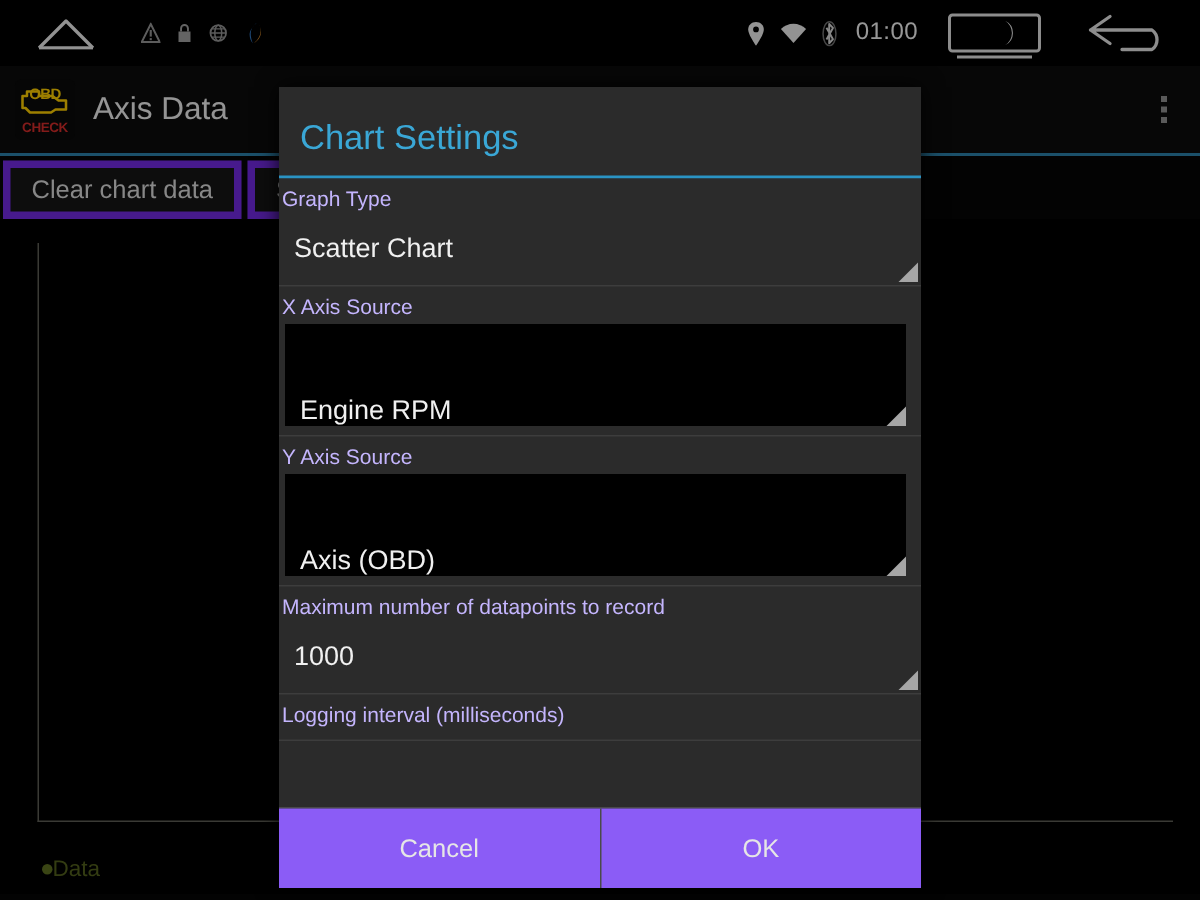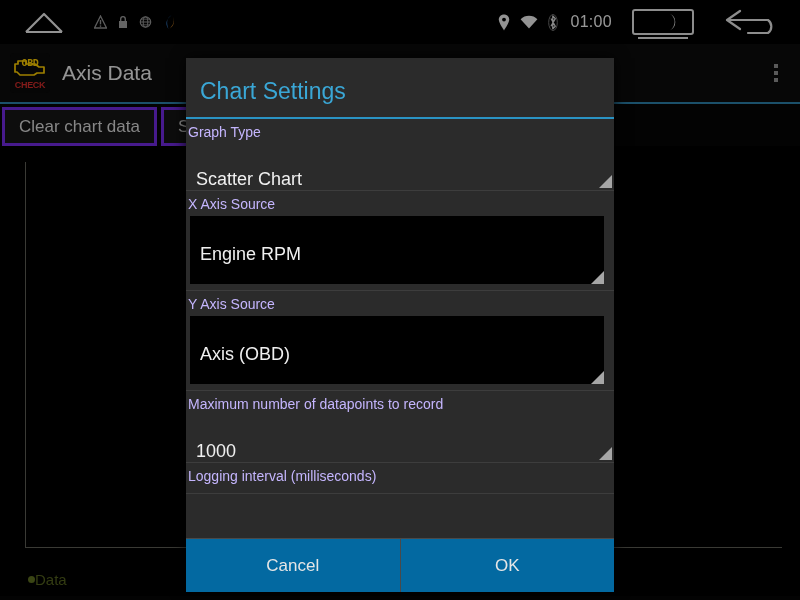--- a/index.html
+++ b/index.html
@@ -54,21 +54,21 @@
   .app-icon {
     width: 40px; height: 40px; margin-left: 10px; position: relative;
     background: #0a0a0a; border-radius: 4px; overflow: hidden; flex: 0 0 auto;
   }
   .app-icon .engine {
     position: absolute; left: 3px; top: 4px; width: 34px; height: 20px;
   }
   .app-icon .obd-txt {
     position: absolute; left: 0; right: 0; top: 5px; text-align: center;
     font-size: 10px; font-weight: bold; color: #f2c400;
-    font-family: Liberation Mono, monospace; letter-spacing: -.4px;
+    font-family: Liberation Sans, sans-serif; letter-spacing: -.4px;
   }
   .app-icon .check-txt {
     position: absolute; left: 0; right: 0; bottom: 3px; text-align: center;
     font-size: 9px; font-weight: bold; color: #c92a28;
     font-family: "Liberation Sans", sans-serif; letter-spacing: -.3px; margin-top: 29px;
   }
   .app-title {
     color: #e3e3e3; font-size: 21px; margin-left: 12px;
     font-family: "Liberation Sans", sans-serif; font-weight: normal;
   }
@@ -76,21 +76,21 @@
     position: absolute; right: 22px; top: 50%; transform: translateY(-50%);
     display: flex; flex-direction: column; gap: 3px; align-items: center;
   }
   .overflow i { display: block; width: 4px; height: 4px; background: #8a8a8a; }
 
   .toolbar-row {
     height: 42px; display: flex; align-items: stretch; gap: 4px;
     padding: 3px 2px 0 2px; background: #050505;
   }
   .tbtn {
-    background: #141414; border: 3px solid #6d28d9;
+    background: #141414; border: 5px solid #6d28d9;
     color: #cfcfcf; font-size: 17px; display: flex; align-items: center;
     padding: 0 14px; font-family: "Liberation Sans", sans-serif;
     white-space: nowrap; overflow: hidden;
   }
 
   .chart-area { position: relative; height: 450px; background: #000; }
   .plot-frame {
     position: absolute; left: 25px; top: 16px; right: 18px; bottom: 48px;
     border-left: 1px solid #5a5a52; border-bottom: 1px solid #5a5a52;
   }
@@ -113,42 +113,42 @@
     color: #3aa7d6; font-size: 23px; font-family: "Liberation Sans", sans-serif;
   }
   .dlg-body { flex: 1; overflow: hidden; position: relative; background: #2b2b2b; }
 
   .field { position: relative; border-bottom: 1px solid #3d3d3d; padding: 0; }
   .field-label {
     color: #c4b5fd; font-size: 14px; padding: 5px 2px 0 2px;
     font-family: "Liberation Sans", sans-serif; display: block;
   }
   .spinner {
-    position: relative; min-height: 50px; display: flex; align-items: flex-end;
+    position: relative; min-height: 50px; display: flex; align-items: center;
     padding: 0 4px 0 10px;
   }
-  .spinner.dark { background: #000; margin: 4px 10px 6px 4px; min-height: 68px; align-items: center; padding-top: 8px; }
+  .spinner.dark { background: #000; margin: 4px 10px 6px 4px; min-height: 68px; align-items: flex-end; padding-top: 8px; }
   .spinner .val {
     color: #f0f0f0; font-size: 18px; font-family: "Liberation Sans", sans-serif;
   }
   .tri {
     position: absolute; right: 2px; bottom: 2px; width: 0; height: 0;
     border-left: 13px solid transparent; border-bottom: 13px solid #a6a6a6;
   }
   .spinner.dark .tri { right: 0px; bottom: 0px; }
   .field-gap { height: 9px; }
 
   .dlg-buttons {
     height: 54px; display: flex; border-top: 1px solid #4a4a4a;
     background: #2b2b2b;
   }
   .dbtn {
     flex: 1; display: flex; align-items: center; justify-content: center;
     color: #e6e6e6; font-size: 17px; font-family: "Liberation Sans", sans-serif;
-    background: #0369a1; border: none;
+    background: #8b5cf6; border: none;
   }
   .dbtn.sep { border-left: 1px solid #4a4a4a; }
 </style>
 </head>
 <body>
 
 <div id="root">
 
   <div class="sysbar">
     <div class="sysbar-left">

